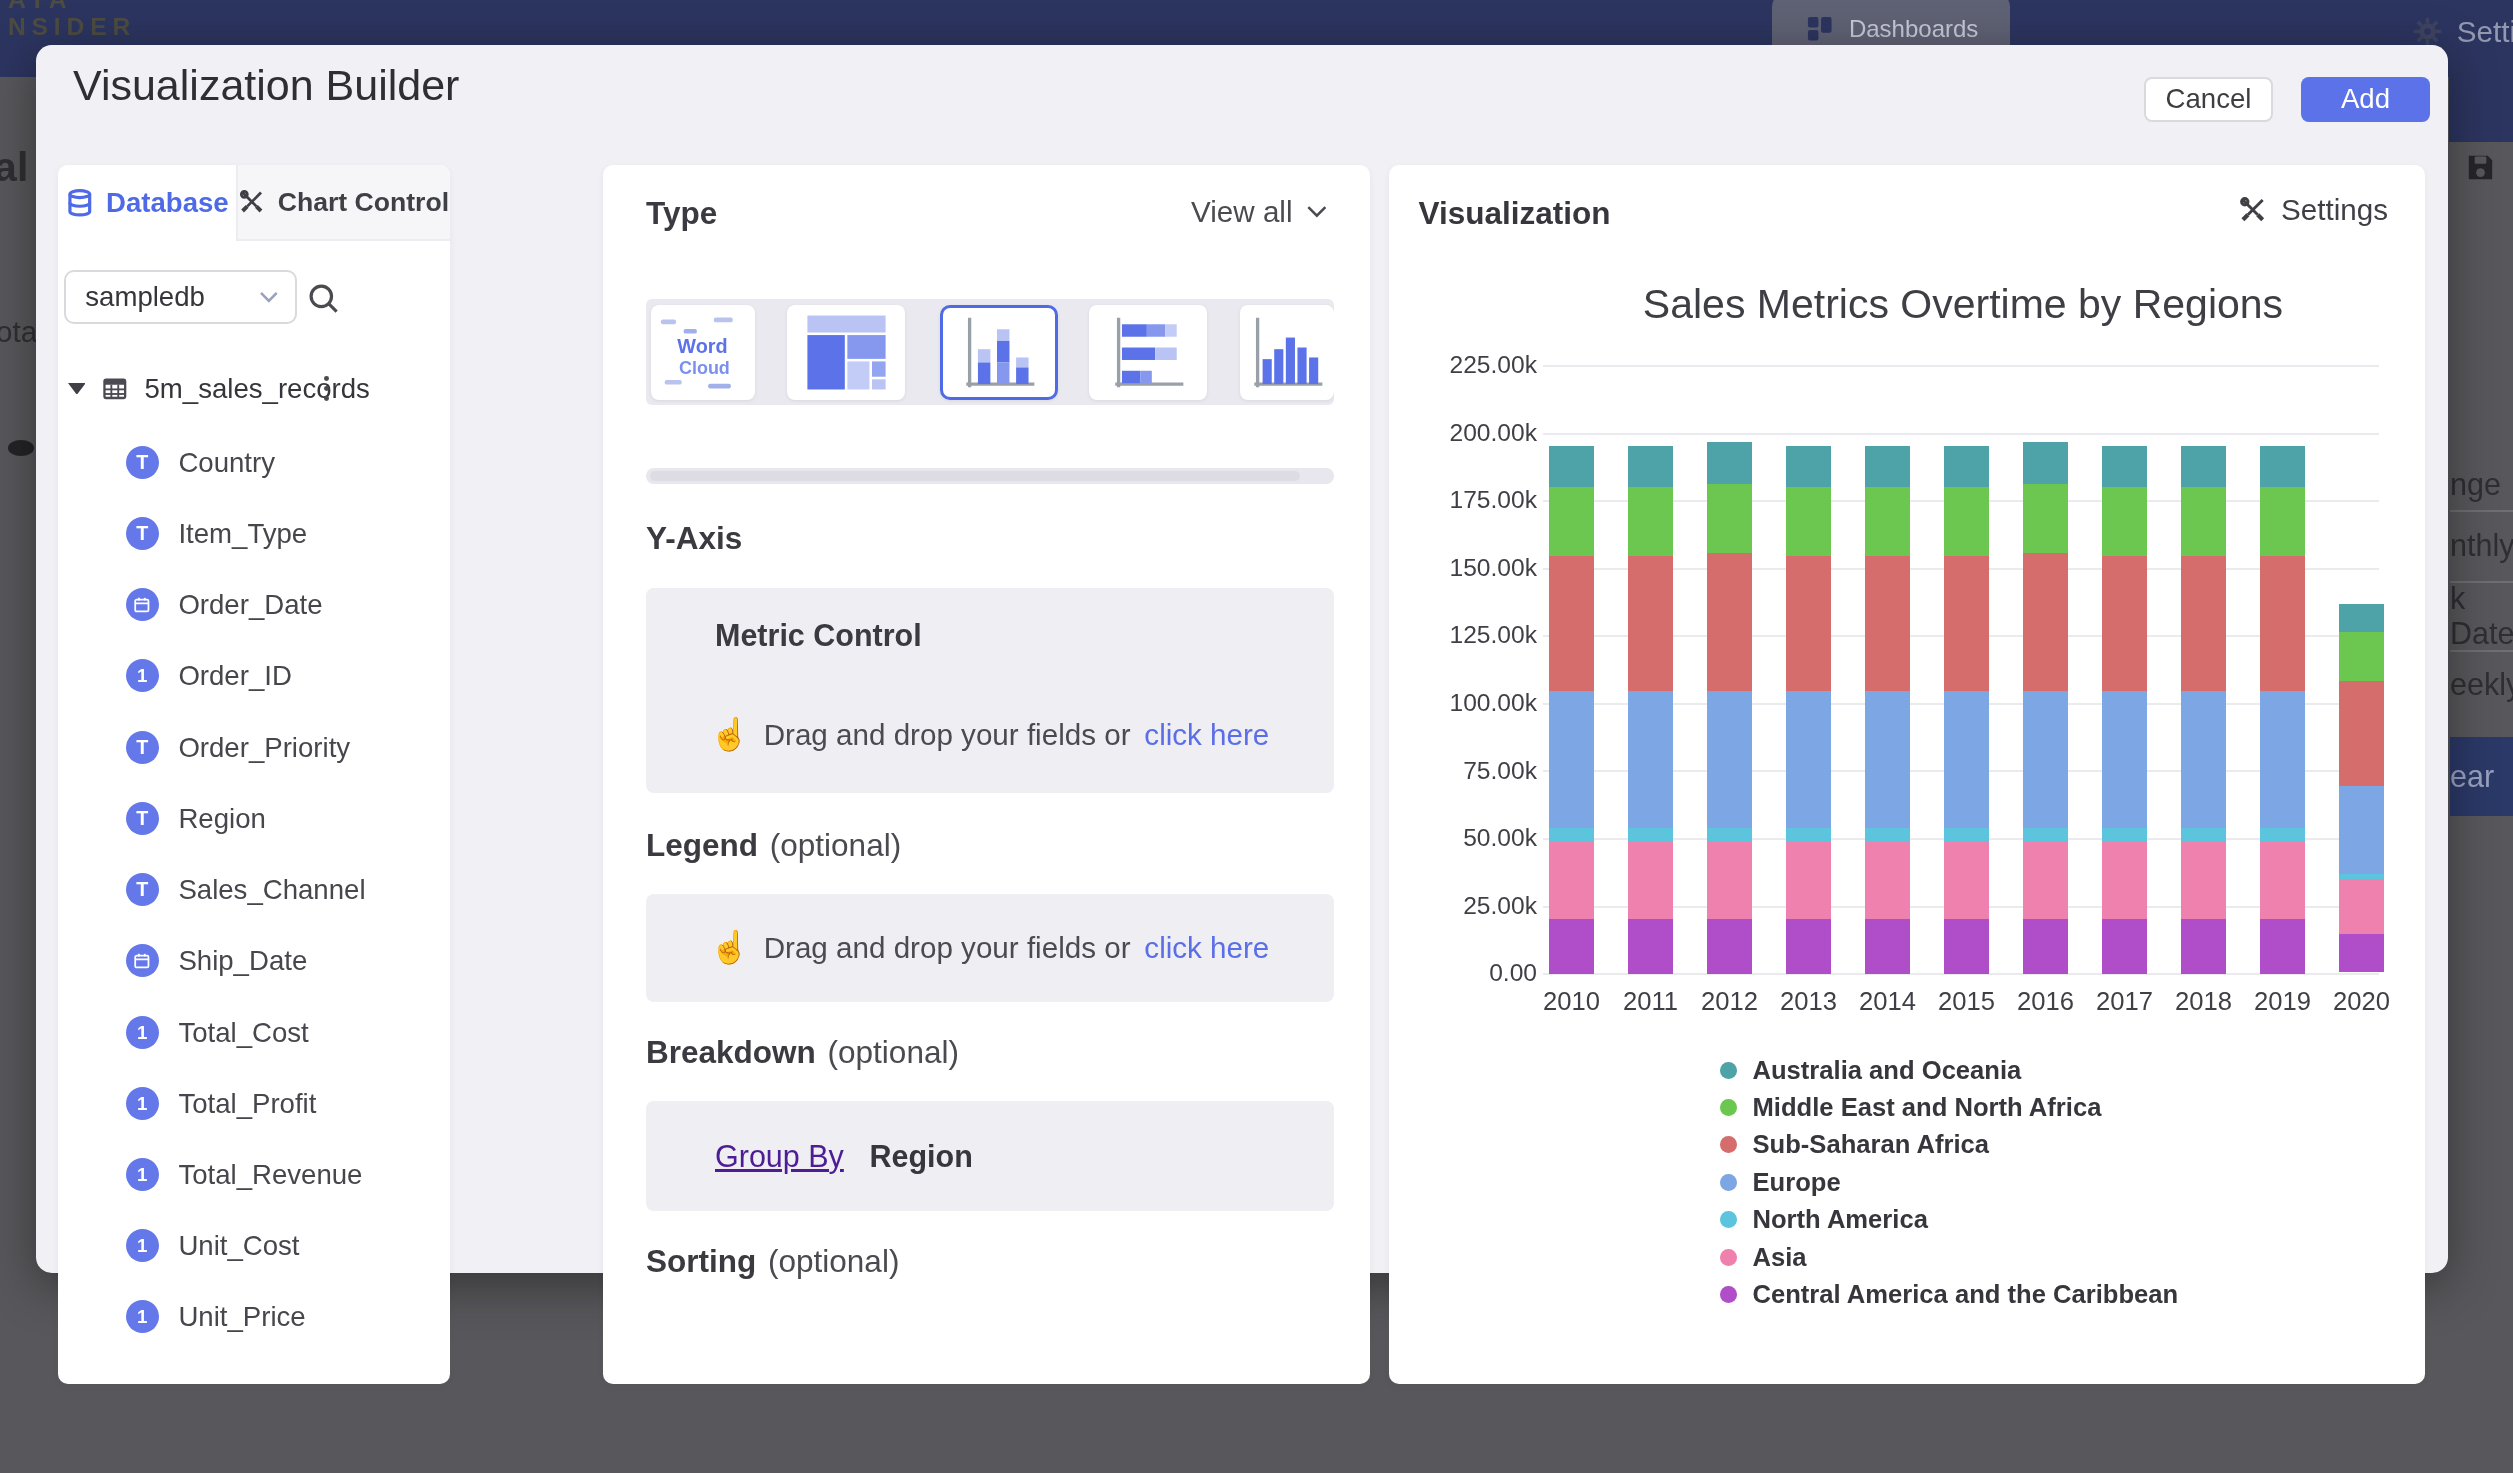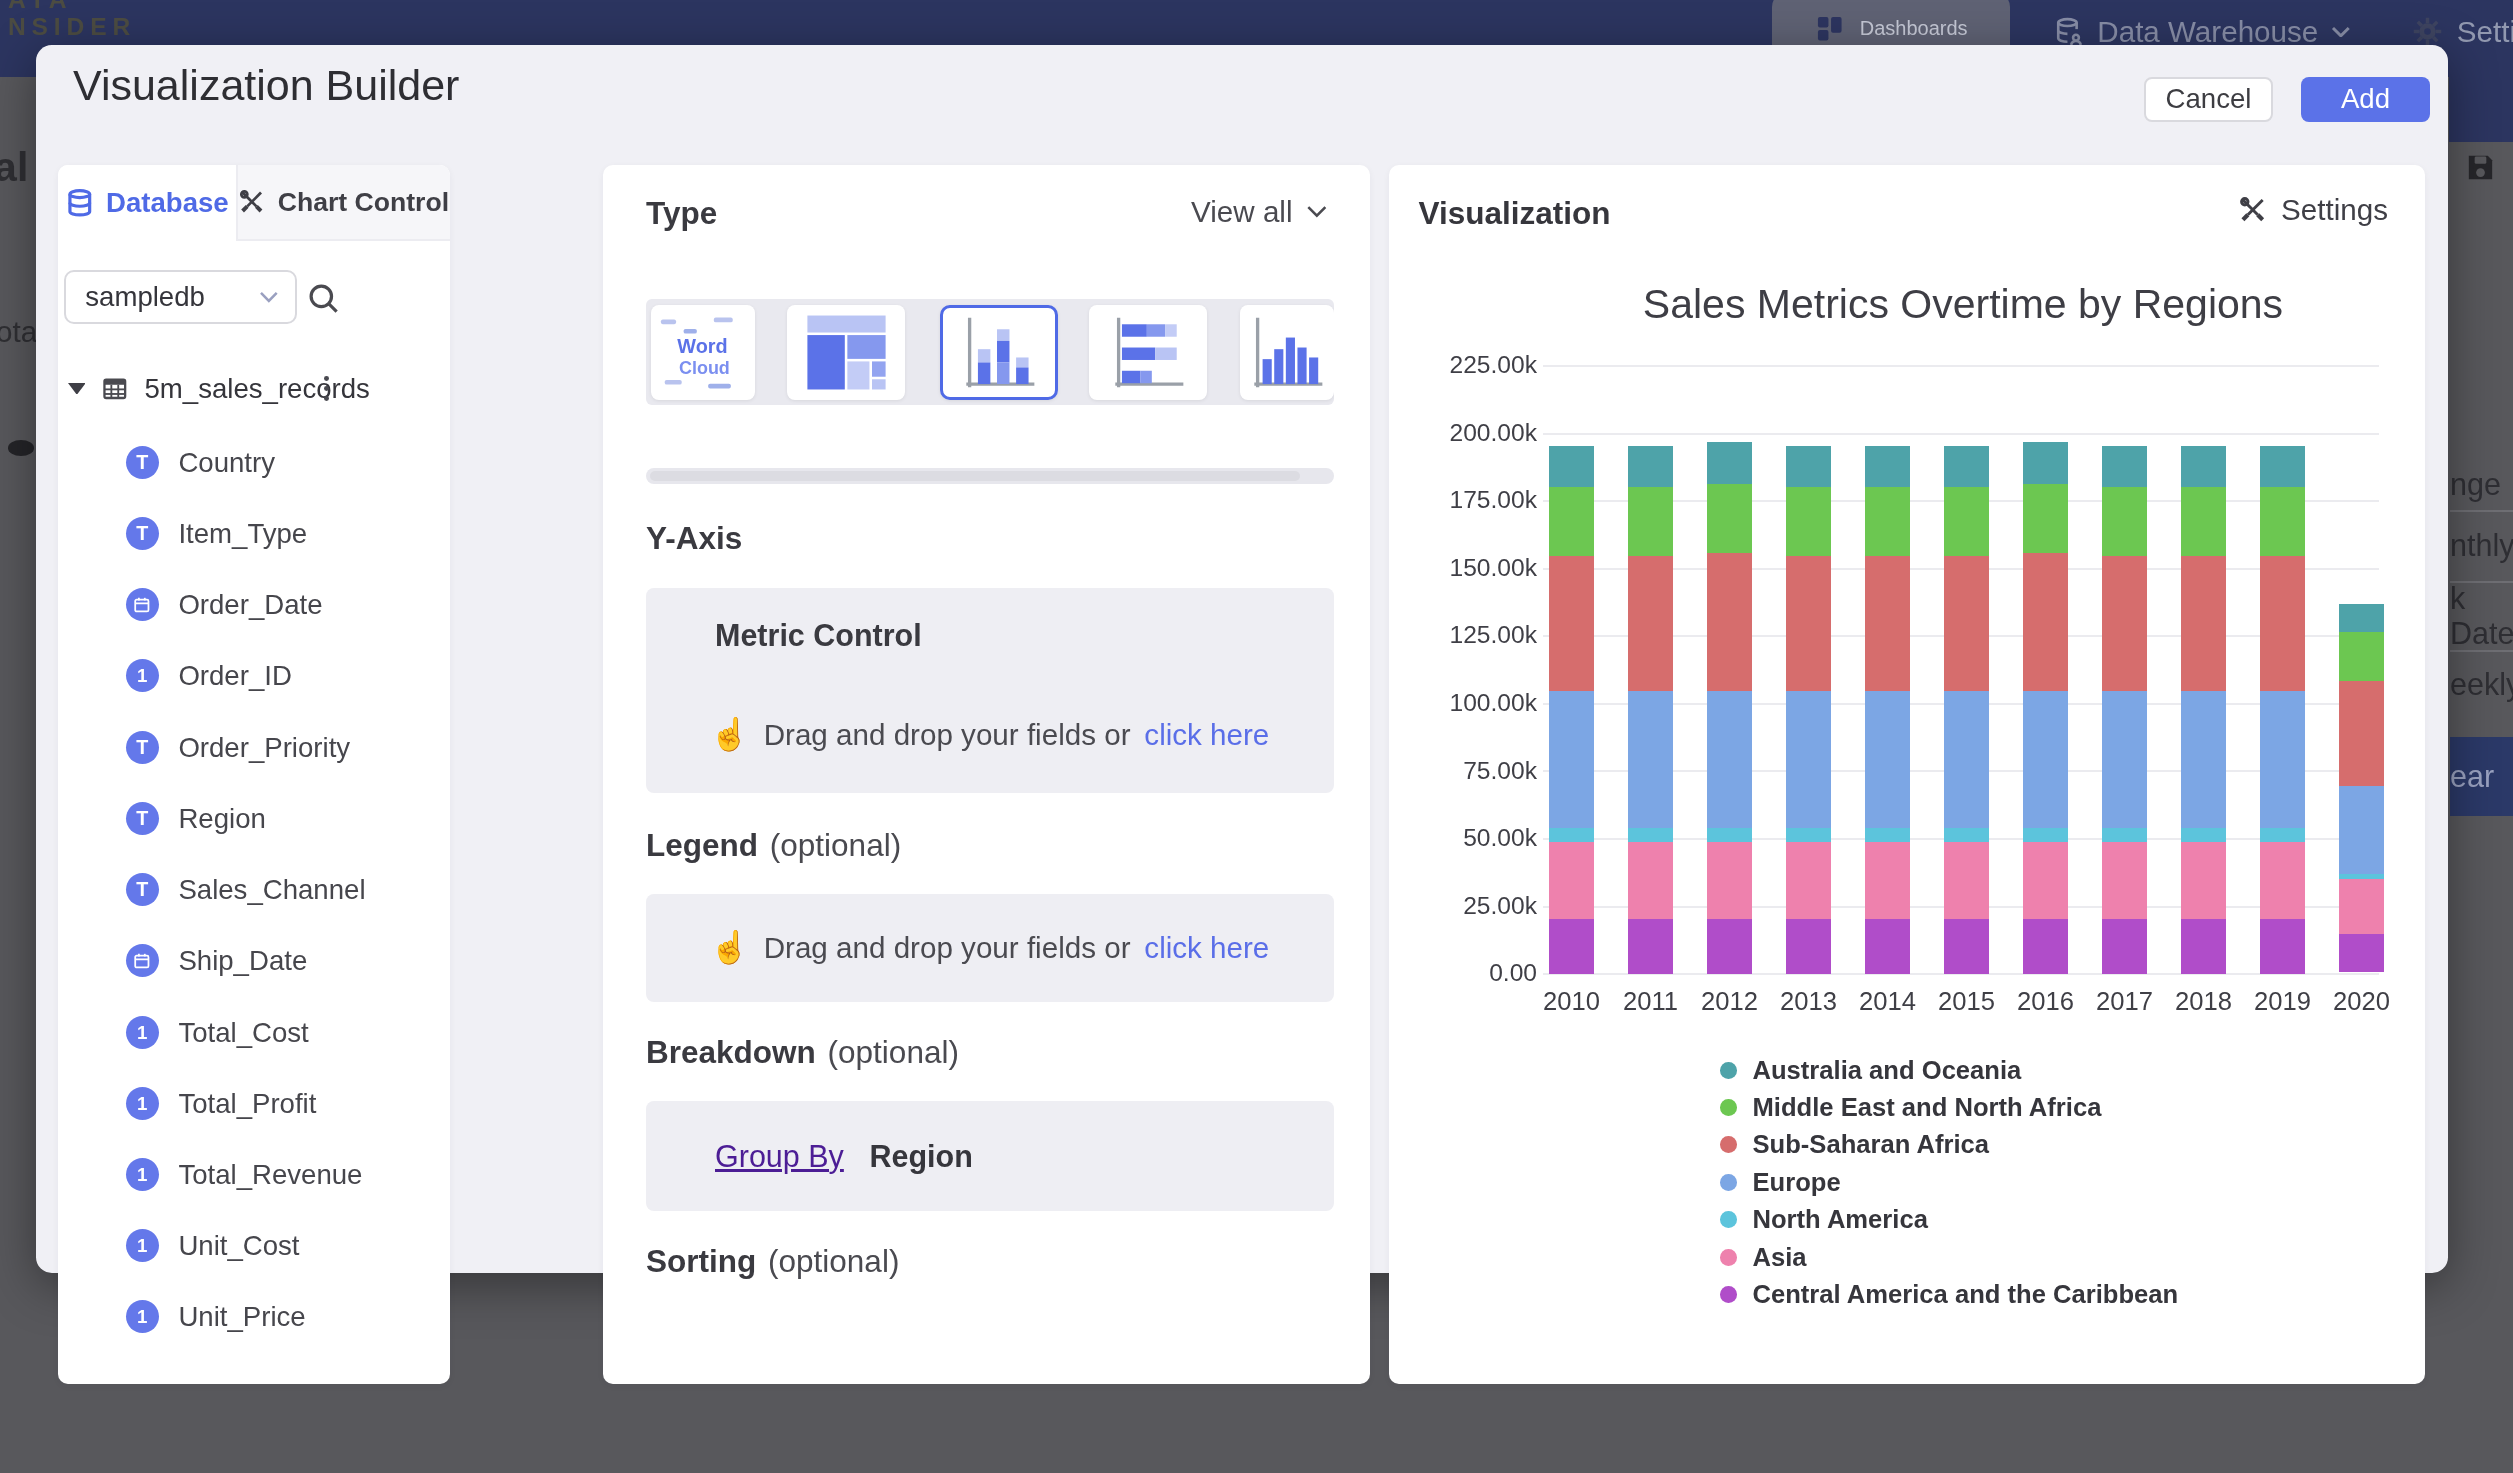--- a/index.html
+++ b/index.html
@@ -9,21 +9,21 @@
   .abs { position:absolute; }
 
   
   .navbar { position:absolute; left:0; top:0; width:2514px; height:77px; background:#2c3560; }
   .navy-patch { position:absolute; left:2449px; top:77px; width:65px; height:65px; background:#2c3560; }
   .logo { position:absolute; left:7.9px; top:-12.8px; color:#4c4c42; font-weight:bold;
           font-size:24.6px; letter-spacing:5.9px; line-height:26.6px; }
   .nav-item { position:absolute; display:flex; align-items:center; gap:12.8px; height:63px; top:0; }
   .nav-pill { position:absolute; left:1772px; top:-6.9px; width:238px; height:71px; background:#5f6274;
               border-radius:13.8px; display:flex; align-items:center; justify-content:center; gap:13.8px; }
-  .nav-pill span { color:#c6c9d6; font-size:20px; }
+  .nav-pill span { color:#c6c9d6; font-size:24px; }
   .nav-dw { left:2053px; } .nav-dw span { color:#878da6; font-size:29.6px; }
   .nav-set { left:2411px; } .nav-set span { color:#9299b0; font-size:29.6px; white-space:nowrap; }
   .frag { position:absolute; color:#2f2f33; font-weight:bold; }
   .menu-frag { position:absolute; left:2450px; width:69px; font-size:30.5px; color:#2e2e33;
                display:flex; align-items:center; }
   .menu-div { position:absolute; left:2450px; width:64px; height:2px; background:#6e6e73; }
   .bullet { position:absolute; left:7.9px; top:440px; width:26.6px; height:15.8px; border-radius:50%; background:#242428; }
 
   
   .modal { position:absolute; left:36px; top:45px; width:2412px; height:1228px; background:#f0f0f5;
@@ -109,34 +109,20 @@
       <div>ATA</div>
       <div>NSIDER</div>
     </div>
     <div class="nav-pill">
       <svg width="31.5" height="31.5" viewBox="0 0 24 24">
         <rect x="3" y="3" width="8" height="8" rx="1.5" fill="#2d3560"></rect>
         <rect x="13" y="3" width="8" height="12" rx="1.5" fill="#2d3560"></rect>
         <rect x="3" y="13" width="8" height="8" rx="1.5" fill="#2d3560"></rect>
       </svg>
       <span>Dashboards</span>
-    </div>
-    <div class="nav-item nav-dw">
-      <svg width="31.5" height="31.5" viewBox="0 0 24 24" fill="none" stroke="#878da6" stroke-width="2">
-        <ellipse cx="11" cy="5" rx="7" ry="2.6"></ellipse>
-        <path d="M4 5v6c0 1.4 3.1 2.6 7 2.6"></path>
-        <path d="M4 11v6c0 1.4 3.1 2.6 7 2.6"></path>
-        <path d="M18 5v5"></path>
-        <circle cx="17.5" cy="16.5" r="2.2"></circle>
-        <path d="M13.8 22c.4-1.9 1.9-3 3.7-3s3.3 1.1 3.7 3"></path>
-      </svg>
-      <span>Data Warehouse</span>
-      <svg width="19.7" height="11.8" viewBox="0 0 20 12" fill="none" stroke="#878da6" stroke-width="3">
-        <polyline points="2,2 10,10 18,2"></polyline>
-      </svg>
     </div>
     <div class="nav-item nav-set">
       <svg width="33" height="33" viewBox="0 0 24 24">
         <g stroke="#3e4460" stroke-width="2.6">
           <line x1="12" y1="2" x2="12" y2="6"></line>
             <line x1="12" y1="18" x2="12" y2="22"></line>
           <line x1="2" y1="12" x2="6" y2="12"></line>
             <line x1="18" y1="12" x2="22" y2="12"></line>
           <line x1="4.9" y1="4.9" x2="7.8" y2="7.8"></line>
             <line x1="16.2" y1="16.2" x2="19.1" y2="19.1"></line>

